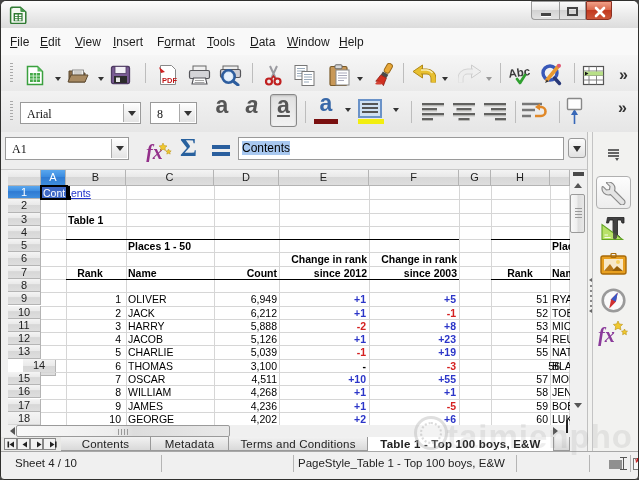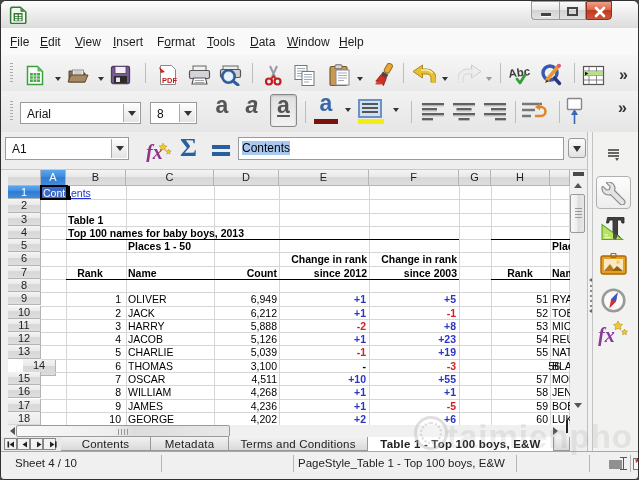--- a/index.html
+++ b/index.html
@@ -35,21 +35,21 @@
 
 #toolbar1 { position:absolute; left:0px; top:54px; width:637px; height:36px;
   background:linear-gradient(#f6f6f6,#e9e9e9); }
 #toolbar2 { position:absolute; left:0px; top:90px; width:637px; height:41px;
   background:linear-gradient(#f2f2f2,#e6e6e6); }
 #formulabar { position:absolute; left:0px; top:131px; width:637px; height:38px;
   background:#eeeeee; border-bottom:1px solid #c8c8c8;}
 .grip { position:absolute; width:3px; background-image:repeating-linear-gradient(#aaa 0 1px, transparent 1px 3px); }
 .tsep { position:absolute; width:1px; background:#bdbdbd; }
 .ddarr { position:absolute; width:0; height:0; border-left:3px solid transparent; border-right:3px solid transparent; border-top:4px solid #333; }
-.combo { position:absolute; background:#fff; border:1px solid #9a9a9a; font-size:12px; color:#111; }
+.combo { position:absolute; background:#fff; border:1px solid #9a9a9a; font-size:12px; color:#111;font-family:Liberation Serif, serif; }
 .combo .cbtn { position:absolute; right:1px; top:1px; bottom:1px; width:16px;
   background:linear-gradient(#fdfdfd,#e4e4e4); border-left:1px solid #aaa; }
 .combo .cbtn:after { content:""; position:absolute; left:4px; top:7px; width:0; height:0;
   border-left:4px solid transparent; border-right:4px solid transparent; border-top:5px solid #333; }
 
 #gridwrap { position:absolute; left:0px; top:169px; width:569px; height:255px; background:#fff; overflow:hidden; }
 .colhead, .rowhead, .cornerbox {
   background:linear-gradient(#f4f4f4,#e9e9e9 45%,#d7d7d7 46%,#dedede);
   border-right:1px solid #b4b4b4; border-bottom:1px solid #b4b4b4;
   font-size:11px; color:#222; text-align:center;
@@ -412,21 +412,20 @@
 <div class="abs" style="left:490px;top:69.1px;width:79px;height:1px;background:#000"></div>
 <div class="abs" style="left:65px;top:109.0px;width:393px;height:1px;background:#000"></div>
 <div class="abs" style="left:490px;top:109.0px;width:79px;height:1px;background:#000"></div>
 <div class="abs" style="left:40px;top:16px;width:26px;height:13px;background:#3f69c6"></div>
 <div class="ct" style="left:42px;top:17px;color:#fff;text-decoration:underline">Cont</div>
 <div class="ct" style="left:70px;top:17px;color:#2233cc;text-decoration:underline">ents</div>
 <div class="abs" style="left:39px;top:15px;width:28px;height:15px;border:2px solid #000"></div>
 <div class="abs" style="left:65px;top:16px;width:4px;height:13px;background:#000"></div>
 <div class="abs" style="left:65px;top:26px;width:5px;height:4px;background:#000"></div>
 <div class="ct b" style="left:67px;top:43.6px;">Table 1</div>
-<div class="ct b" style="left:67px;top:56.8px;">Top 100 names for baby boys, 2013</div>
 <div class="ct b" style="left:127px;top:70.1px;">Places 1 - 50</div>
 <div class="ct b" style="left:551px;top:70.1px;">Places 51 - 100</div>
 <div class="ct b" style="right:203px;top:83.4px">Change in rank</div>
 <div class="ct b" style="right:113px;top:83.4px">Change in rank</div>
 <div class="ct b" style="left:49px;top:96.7px;width:80px;text-align:center">Rank</div>
 <div class="ct b" style="left:127px;top:96.7px;">Name</div>
 <div class="ct b" style="right:293px;top:96.7px">Count</div>
 <div class="ct b" style="right:203px;top:96.7px">since 2012</div>
 <div class="ct b" style="right:113px;top:96.7px">since 2003</div>
 <div class="ct b" style="left:479px;top:96.7px;width:80px;text-align:center">Rank</div>

